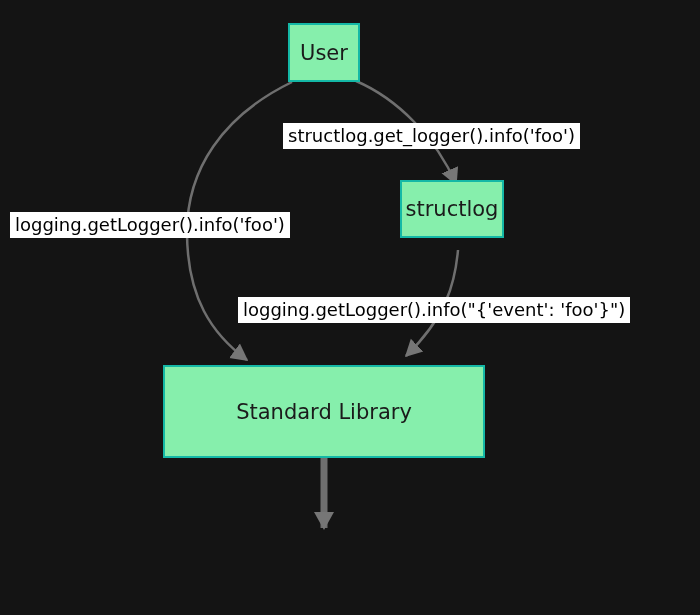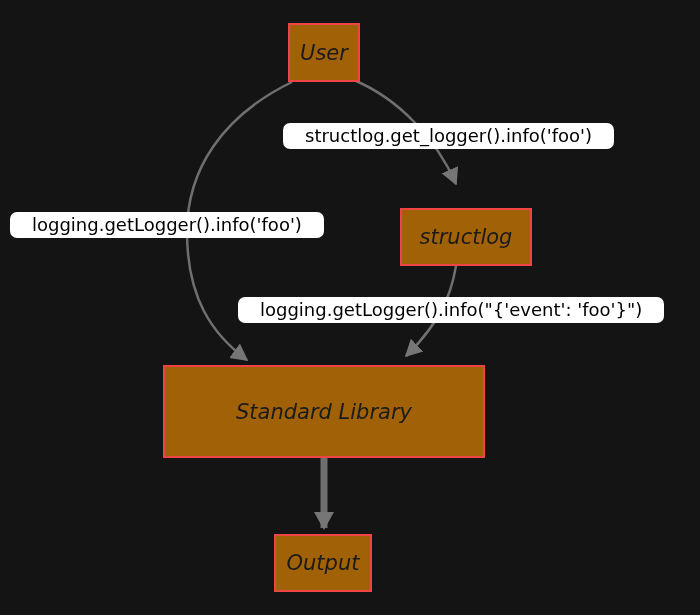--- a/index.html
+++ b/index.html
@@ -16,44 +16,42 @@
     overflow: hidden;
   }
   .edges {
     position: absolute;
     left: 0;
     top: 0;
   }
   .node {
     position: absolute;
     box-sizing: border-box;
-    background: #a16207;
-    border: 2px solid #ef4444;
+    background: #86efac;
+    border: 2px solid #14b8a6;
     color: #1b1b1b;
     display: flex;
     align-items: center;
     justify-content: center;
     font-size: 21px;
     text-align: center;
-    font-style: italic;
   }
   .node-user      { left: 288px; top: 23px;  width: 72px;  height: 59px; }
-  .node-structlog { left: 400px; top: 208px; width: 132px; height: 58px; }
+  .node-structlog { left: 400px; top: 180px; width: 104px; height: 58px; }
   .node-stdlib    { left: 163px; top: 365px; width: 322px; height: 93px;
                     flex-direction: row; gap: 9px; }
   .node-output    { left: 274px; top: 534px; width: 98px;  height: 58px; }
   .edge-label {
     position: absolute;
     background: #ffffff;
     color: #000000;
     font-size: 18px;
     line-height: 22px;
-    padding: 2px 22px;
+    padding: 2px 5px;
     white-space: nowrap;
-    border-radius: 7px;
   }
   .label-structlog-call { left: 283px; top: 123px; }
   .label-logging-call   { left: 10px;  top: 212px; }
   .label-event-call     { left: 238px; top: 297px; }
 </style>
 </head>
 <body>
 
 <div class="canvas">
 
@@ -83,17 +81,14 @@
   </div>
 
   <div class="node node-structlog">
     <span>structlog</span>
   </div>
 
   <div class="node node-stdlib">
     <span>Standard Library</span>
   </div>
 
-  <div class="node node-output">
-    <span>Output</span>
-  </div>
 
 </div>
 
 </body></html>

